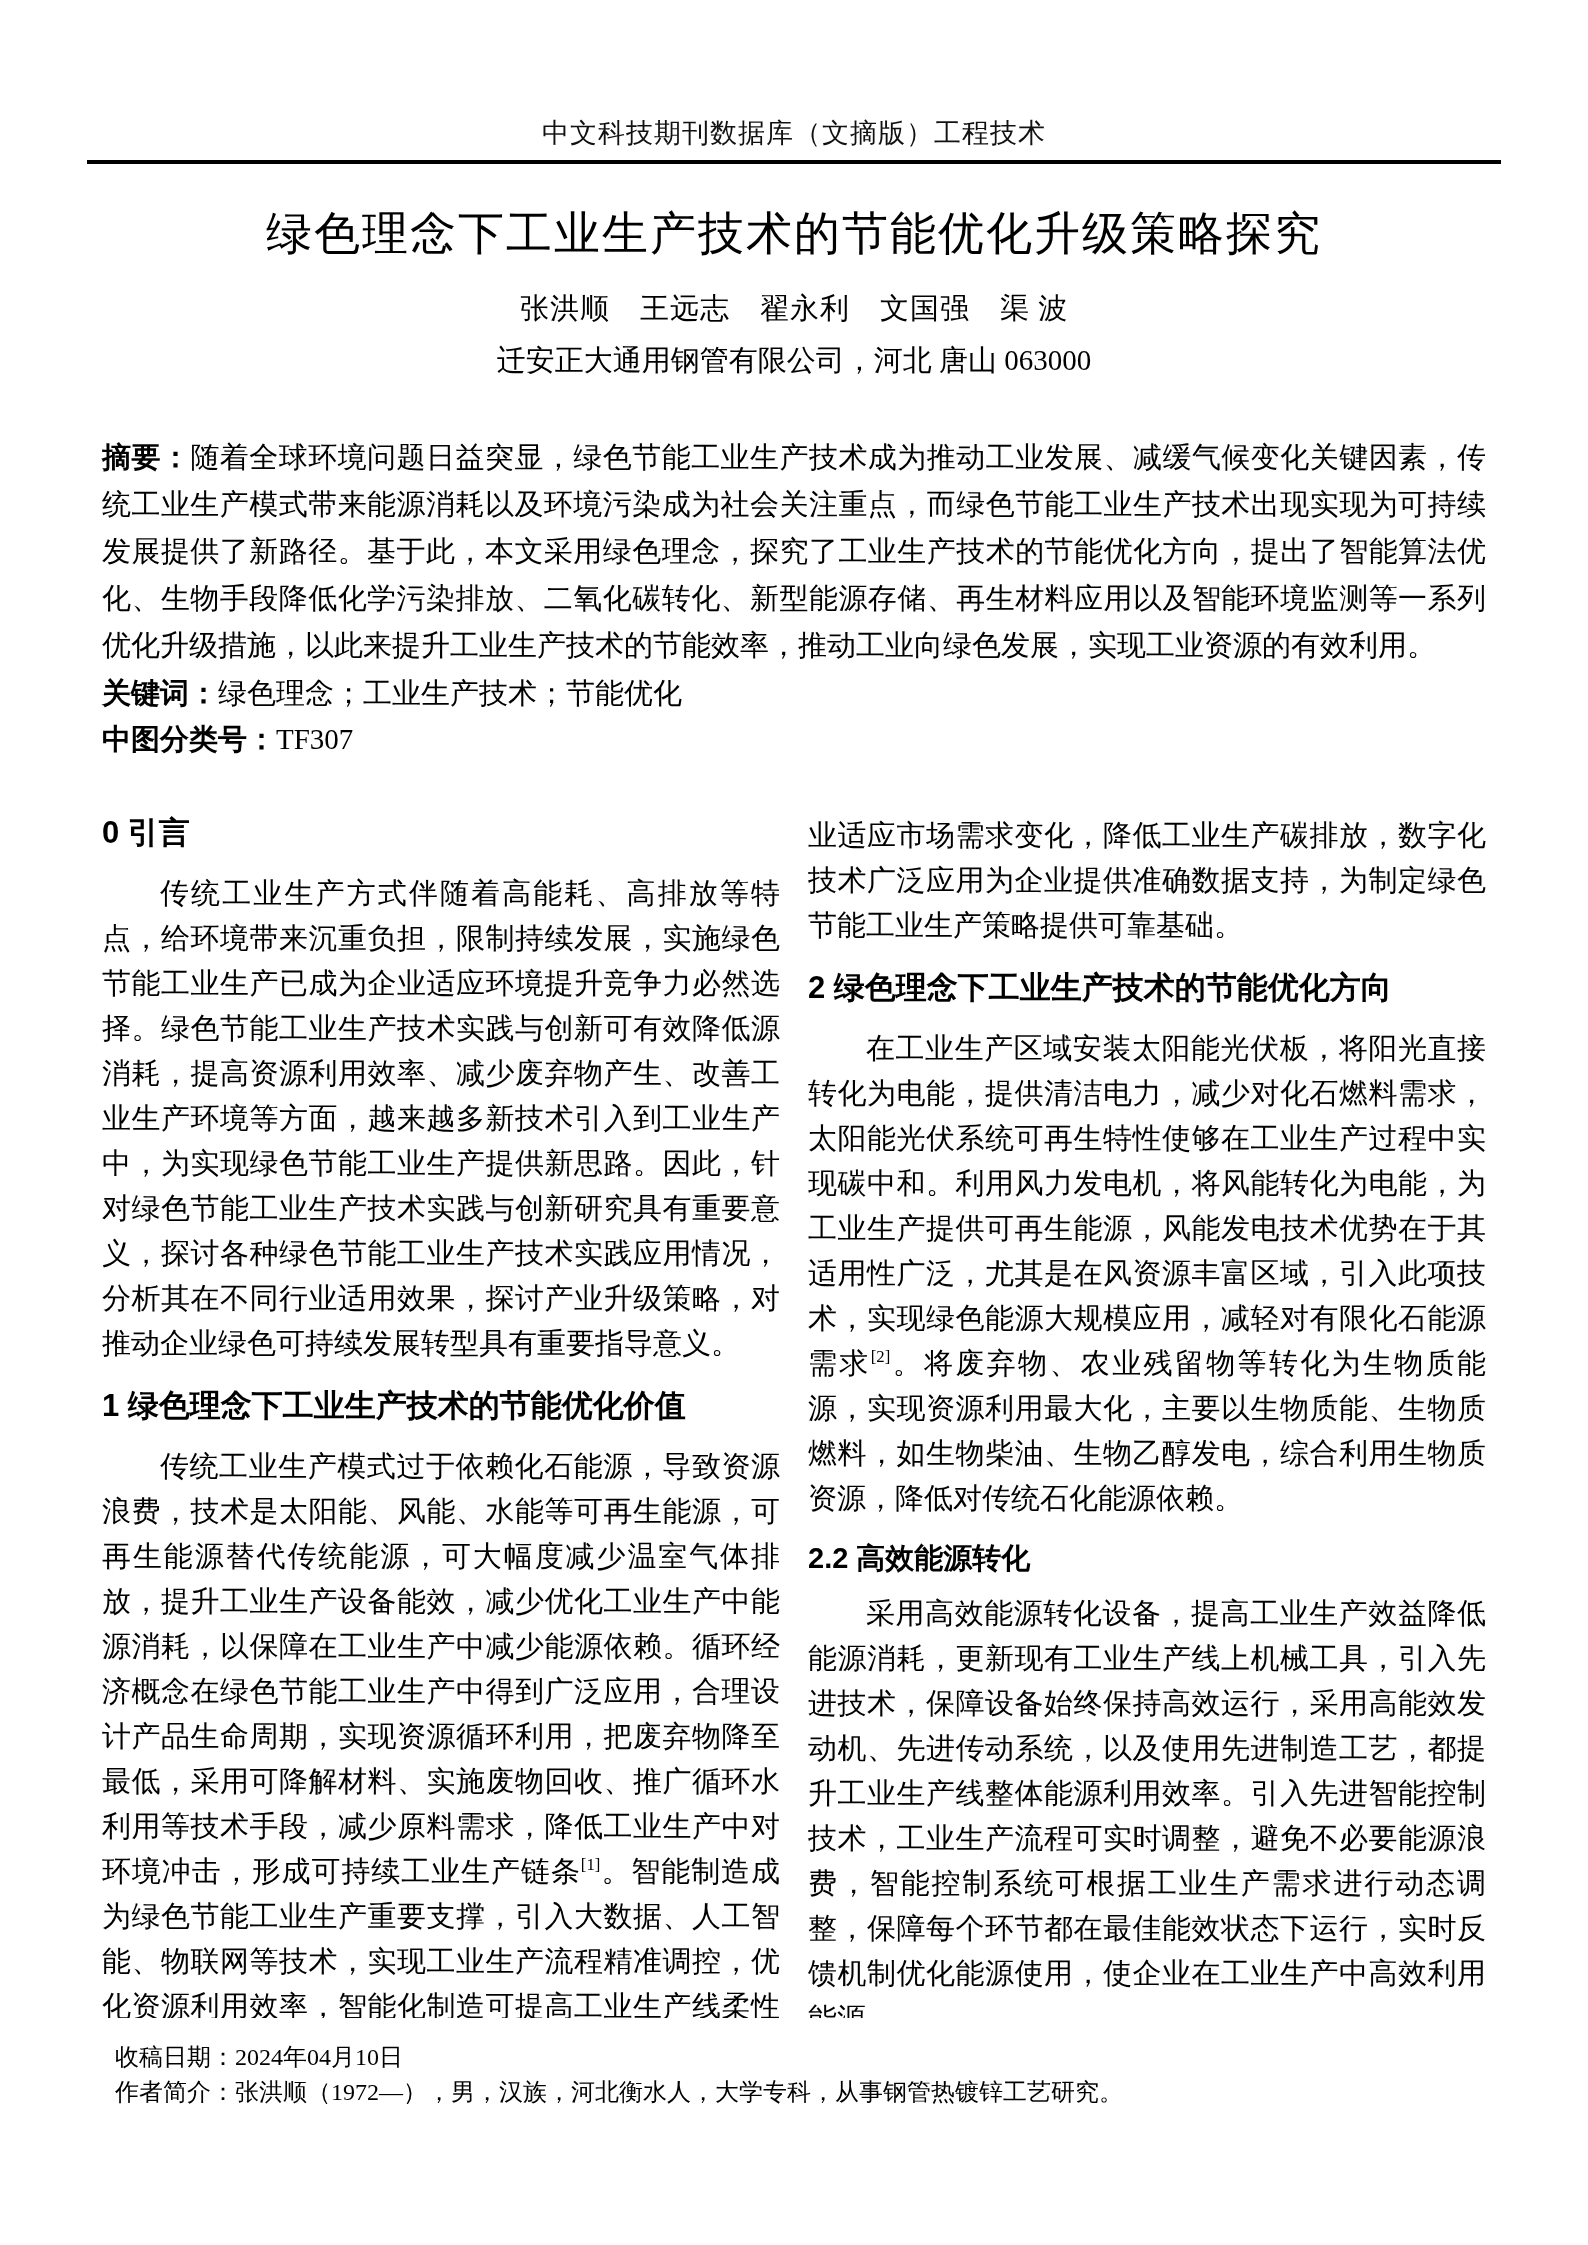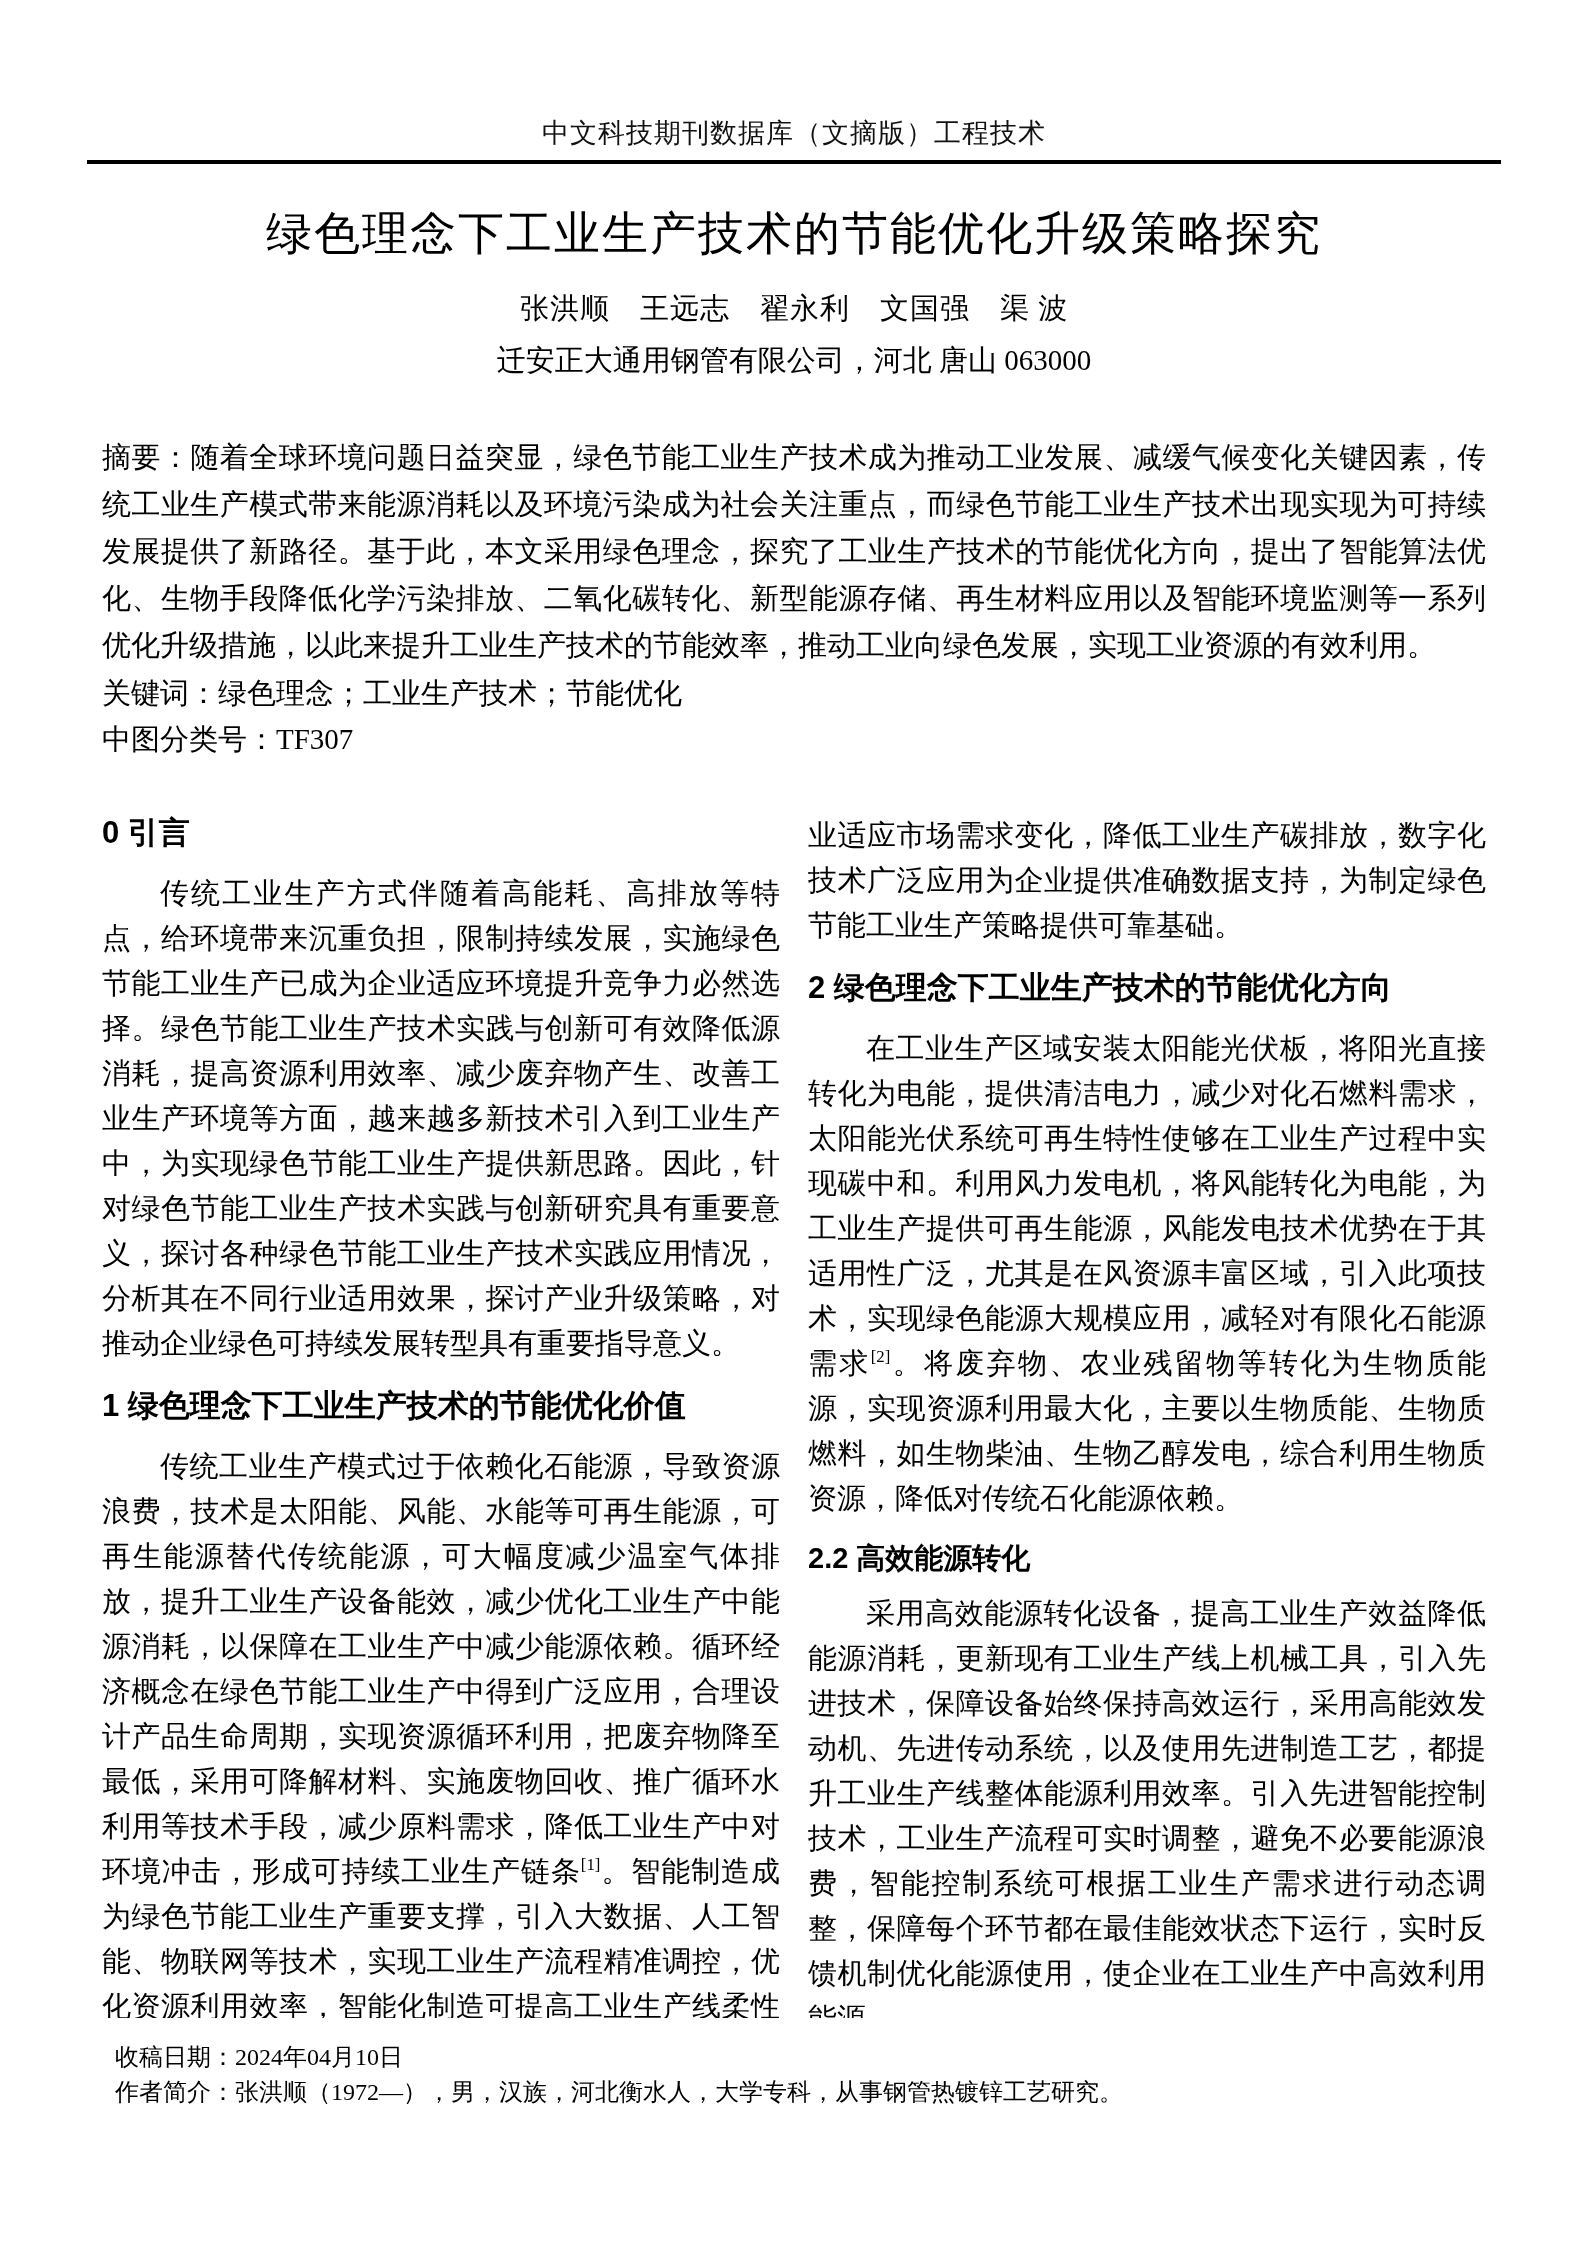--- a/index.html
+++ b/index.html
@@ -60,21 +60,21 @@
     line-height: 47px;
     text-align: justify;
   }
   .meta-line {
     font-size: 29px;
     line-height: 44px;
     margin-top: 2px;
   }
   .label-bold {
     font-family: "Liberation Sans", "DejaVu Sans", sans-serif;
-    font-weight: normal;
+    font-weight: bold;
   }
   .columns {
     display: flex;
     gap: 28px;
     margin-top: 52px;
     height: 1205px;
     overflow: hidden;
   }
   .col {
     flex: 1 1 0;

